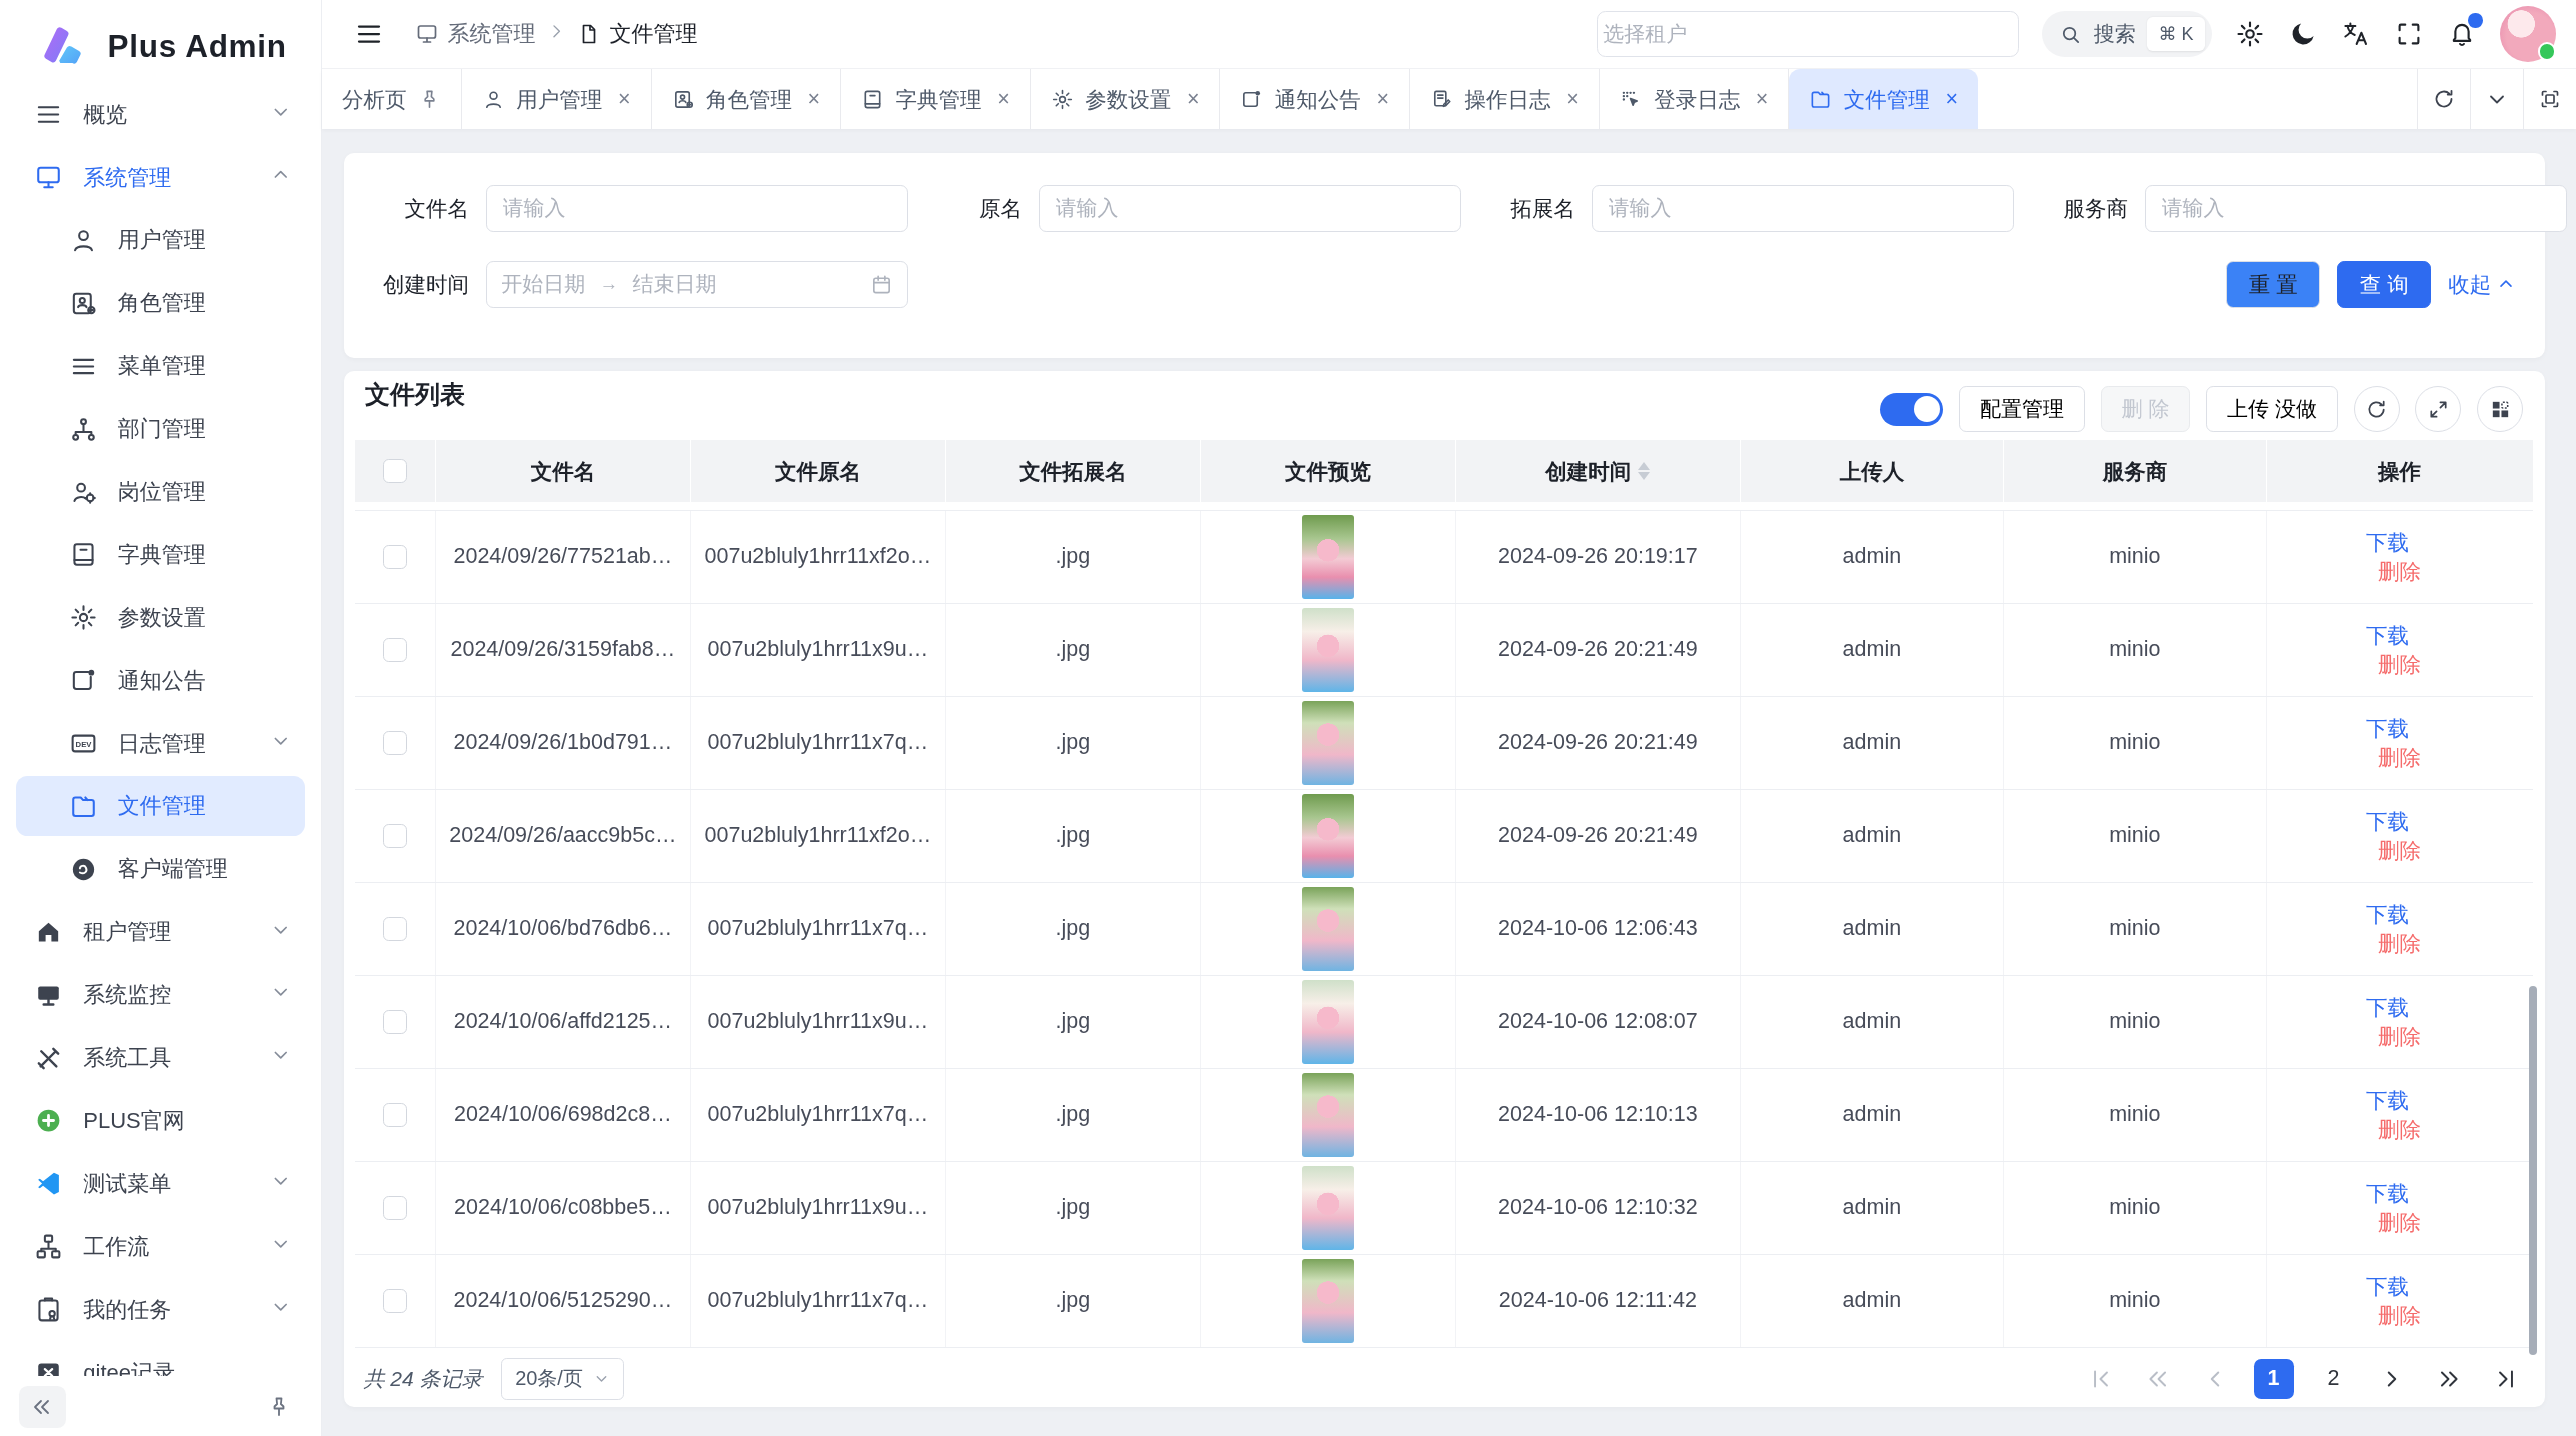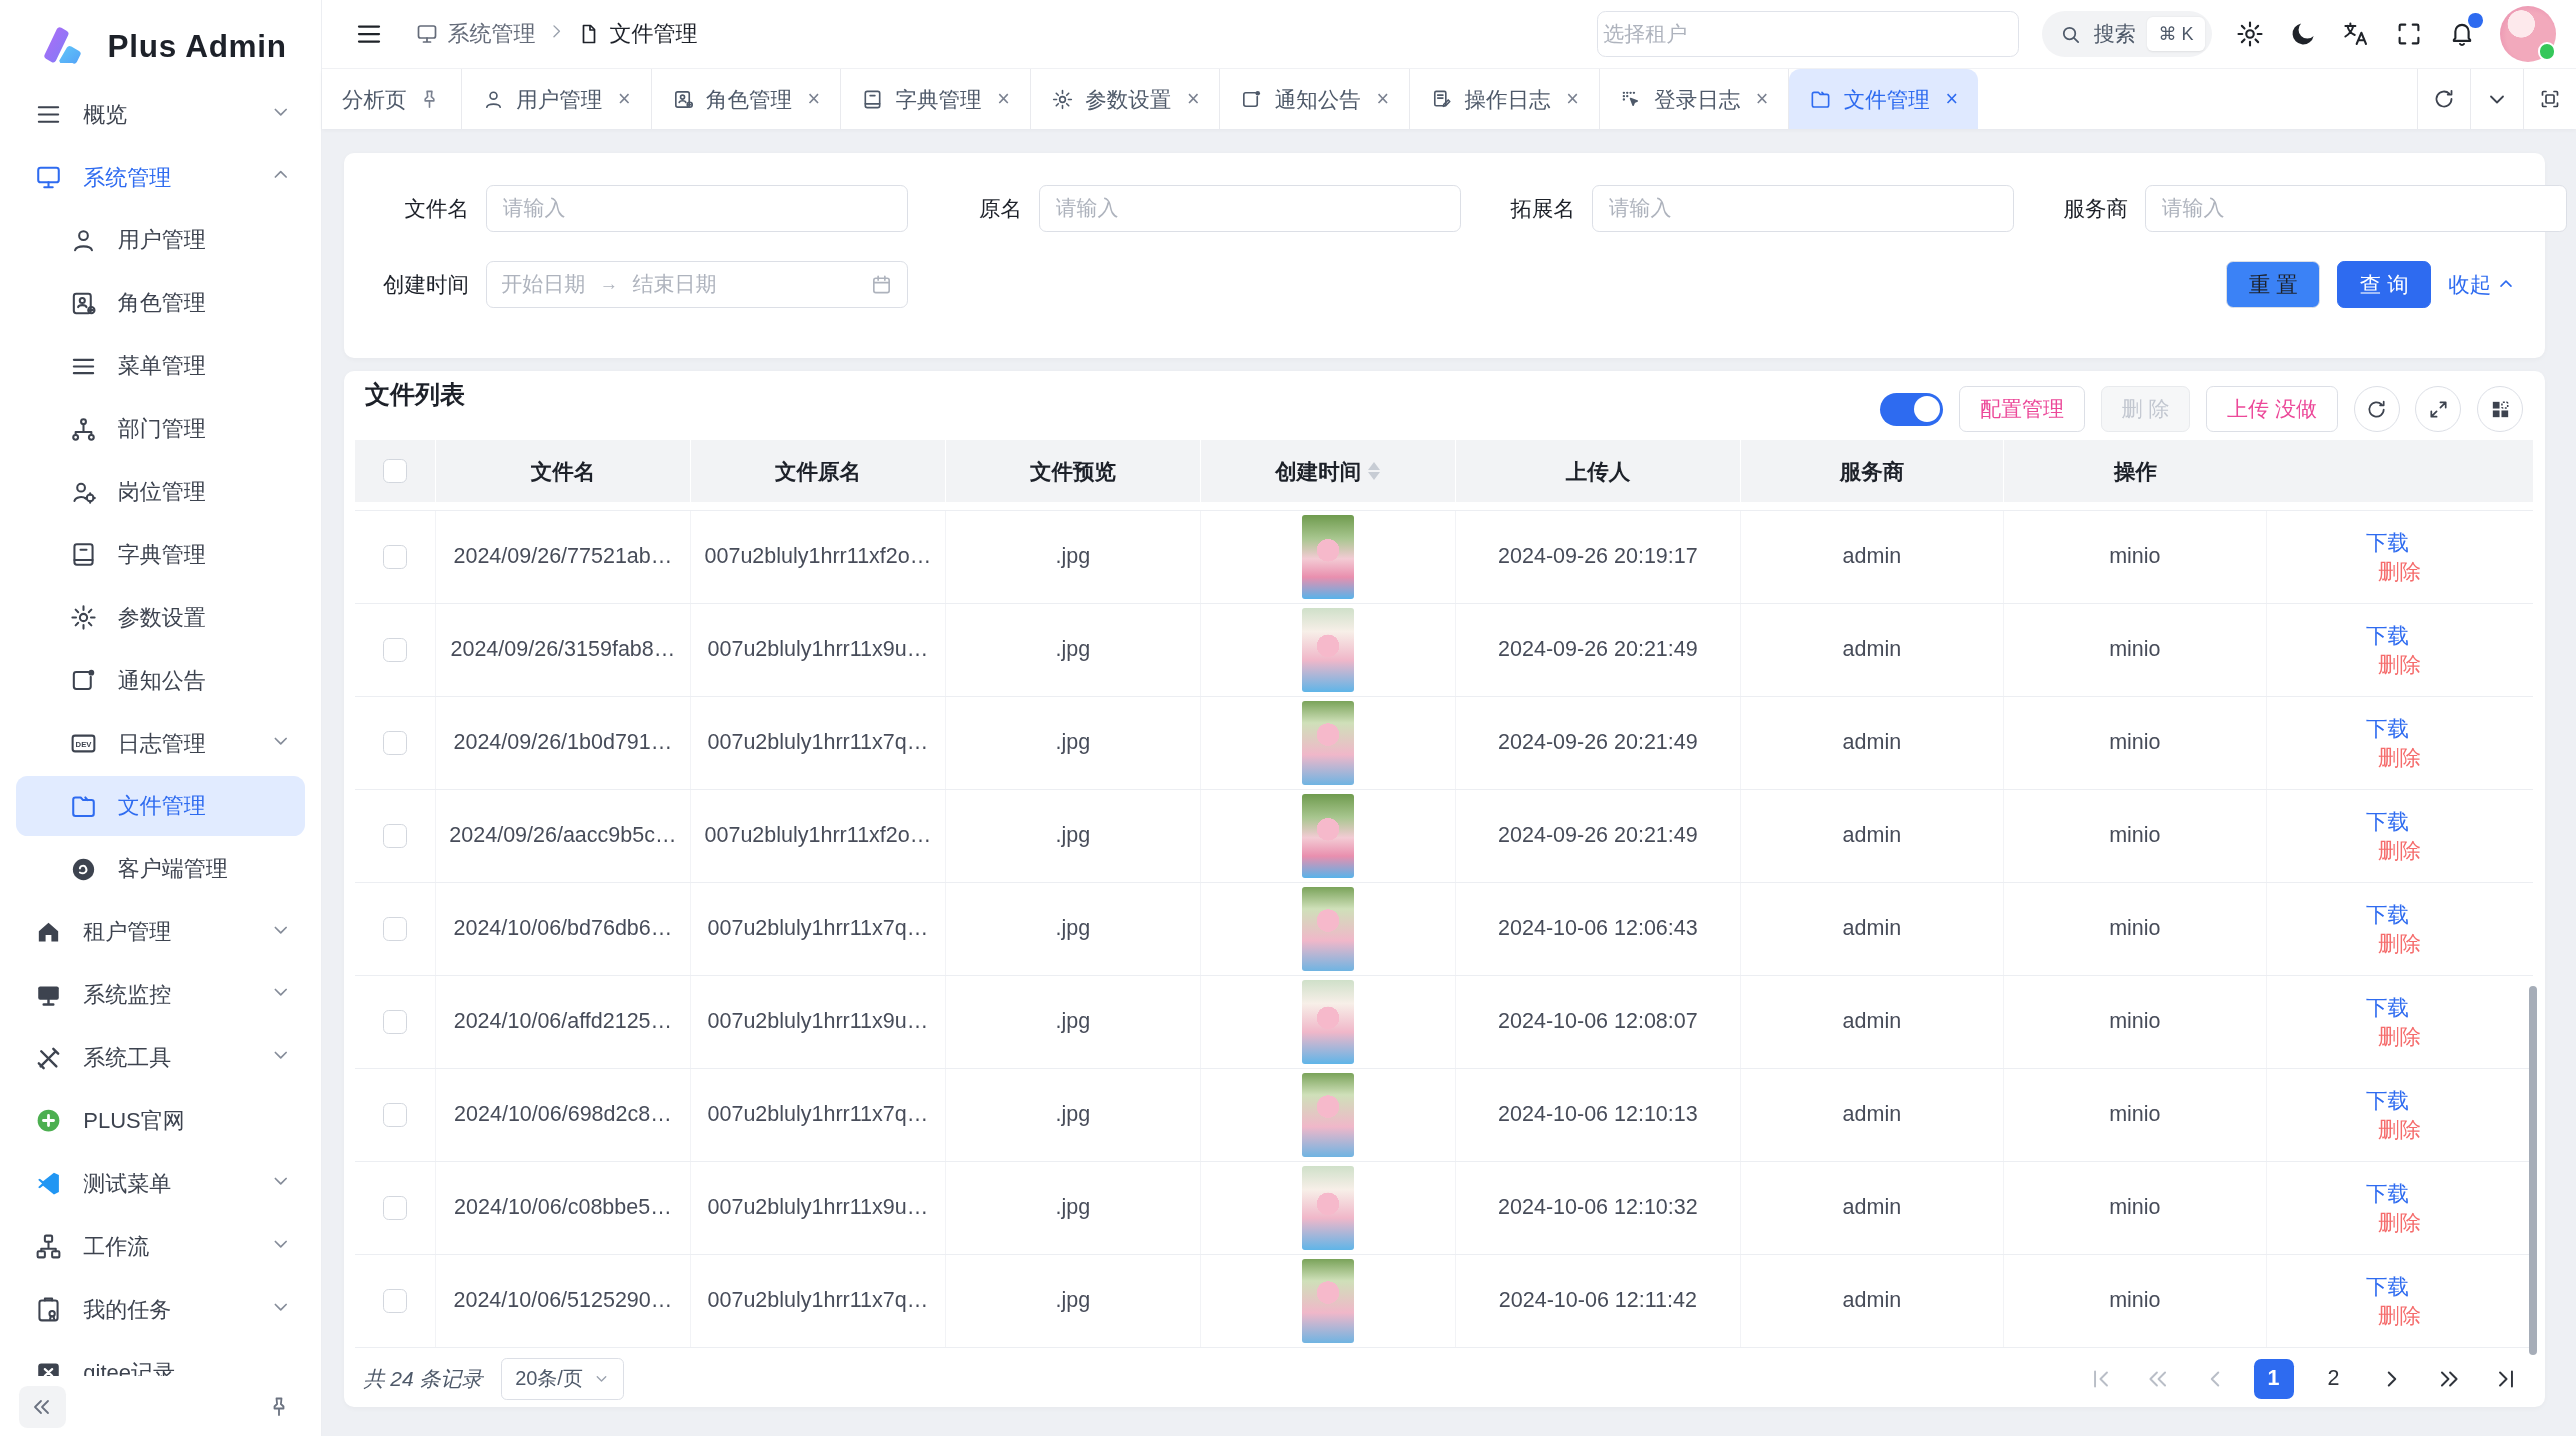--- a/index.html
+++ b/index.html
@@ -97,21 +97,21 @@
   .btn-primary{background:#2e6bf0;border:1.4px solid #2e6bf0;color:#fff;}
   .link-collapse{display:inline-flex;align-items:center;gap:4.3px;color:#2e6bf0;font-size:21.5px;cursor:pointer;}
   .link-collapse svg{width:20px;height:20px;}
   
   .table-card{margin-top:13px;height:1036px;position:relative;display:flex;flex-direction:column;}
   .card-head{height:69px;display:flex;padding:7.2px 21.5px 0 21.5px;}
   .card-title{font-size:25px;font-weight:600;color:#1d2129;}
   .toolbar{margin-left:auto;display:flex;align-items:center;gap:15.7px;}
   .toggle{width:63px;height:33px;border-radius:16.5px;background:#2e6bf0;position:relative;cursor:pointer;flex:0 0 63px;}
   .toggle::after{content:"";position:absolute;top:3.6px;right:3.6px;width:26px;height:26px;border-radius:50%;background:#fff;}
-  .t-btn{height:46px;border-radius:7.2px;border:1.4px solid #dcdfe6;background:#fff;color:#ec4899;font-size:21px;
+  .t-btn{height:46px;border-radius:7.2px;border:1.4px solid #dcdfe6;background:#fff;color:#000000;font-size:21px;
     padding:0 20px;cursor:pointer;font-family:inherit;}
   .t-btn.disabled{background:#f6f7f8;border-color:#e8eaed;color:#c2c7d0;cursor:default;}
   .round-btn{width:46px;height:46px;border-radius:50%;border:1.4px solid #dcdfe6;background:#fff;color:#3d434f;
     display:flex;align-items:center;justify-content:center;cursor:pointer;}
   .round-btn svg{width:23px;height:23px;}
   .tablewrap{padding:0 11.4px;flex:1;}
   .grid-cols{display:grid;grid-template-columns:81px 255px 255px 255px 255px 285px 263px 263px 265px;}
   .thead{background:#f2f3f5;height:62px;}
   .th{display:flex;align-items:center;justify-content:center;font-size:21.5px;font-weight:700;color:#1d2129;
     border-right:1.4px solid #fff;gap:7.2px;}
@@ -735,20 +735,24 @@
           <div class="grid-cols thead" id="thead">
               <div class="th">
                 <span class="checkbox"></span>
               </div>
               <div class="th">
    <span>文件名</span>
 
  </div>
               <div class="th">
    <span>文件原名</span>
+
+ </div>
+              <div class="th">
+   <span>文件拓展名</span>
 
  </div>
               <div class="th">
    <span>文件预览</span>
 
  </div>
               <div class="th">
    <span>创建时间</span>
    <span class="sorter">
                   <i class="up"></i>

